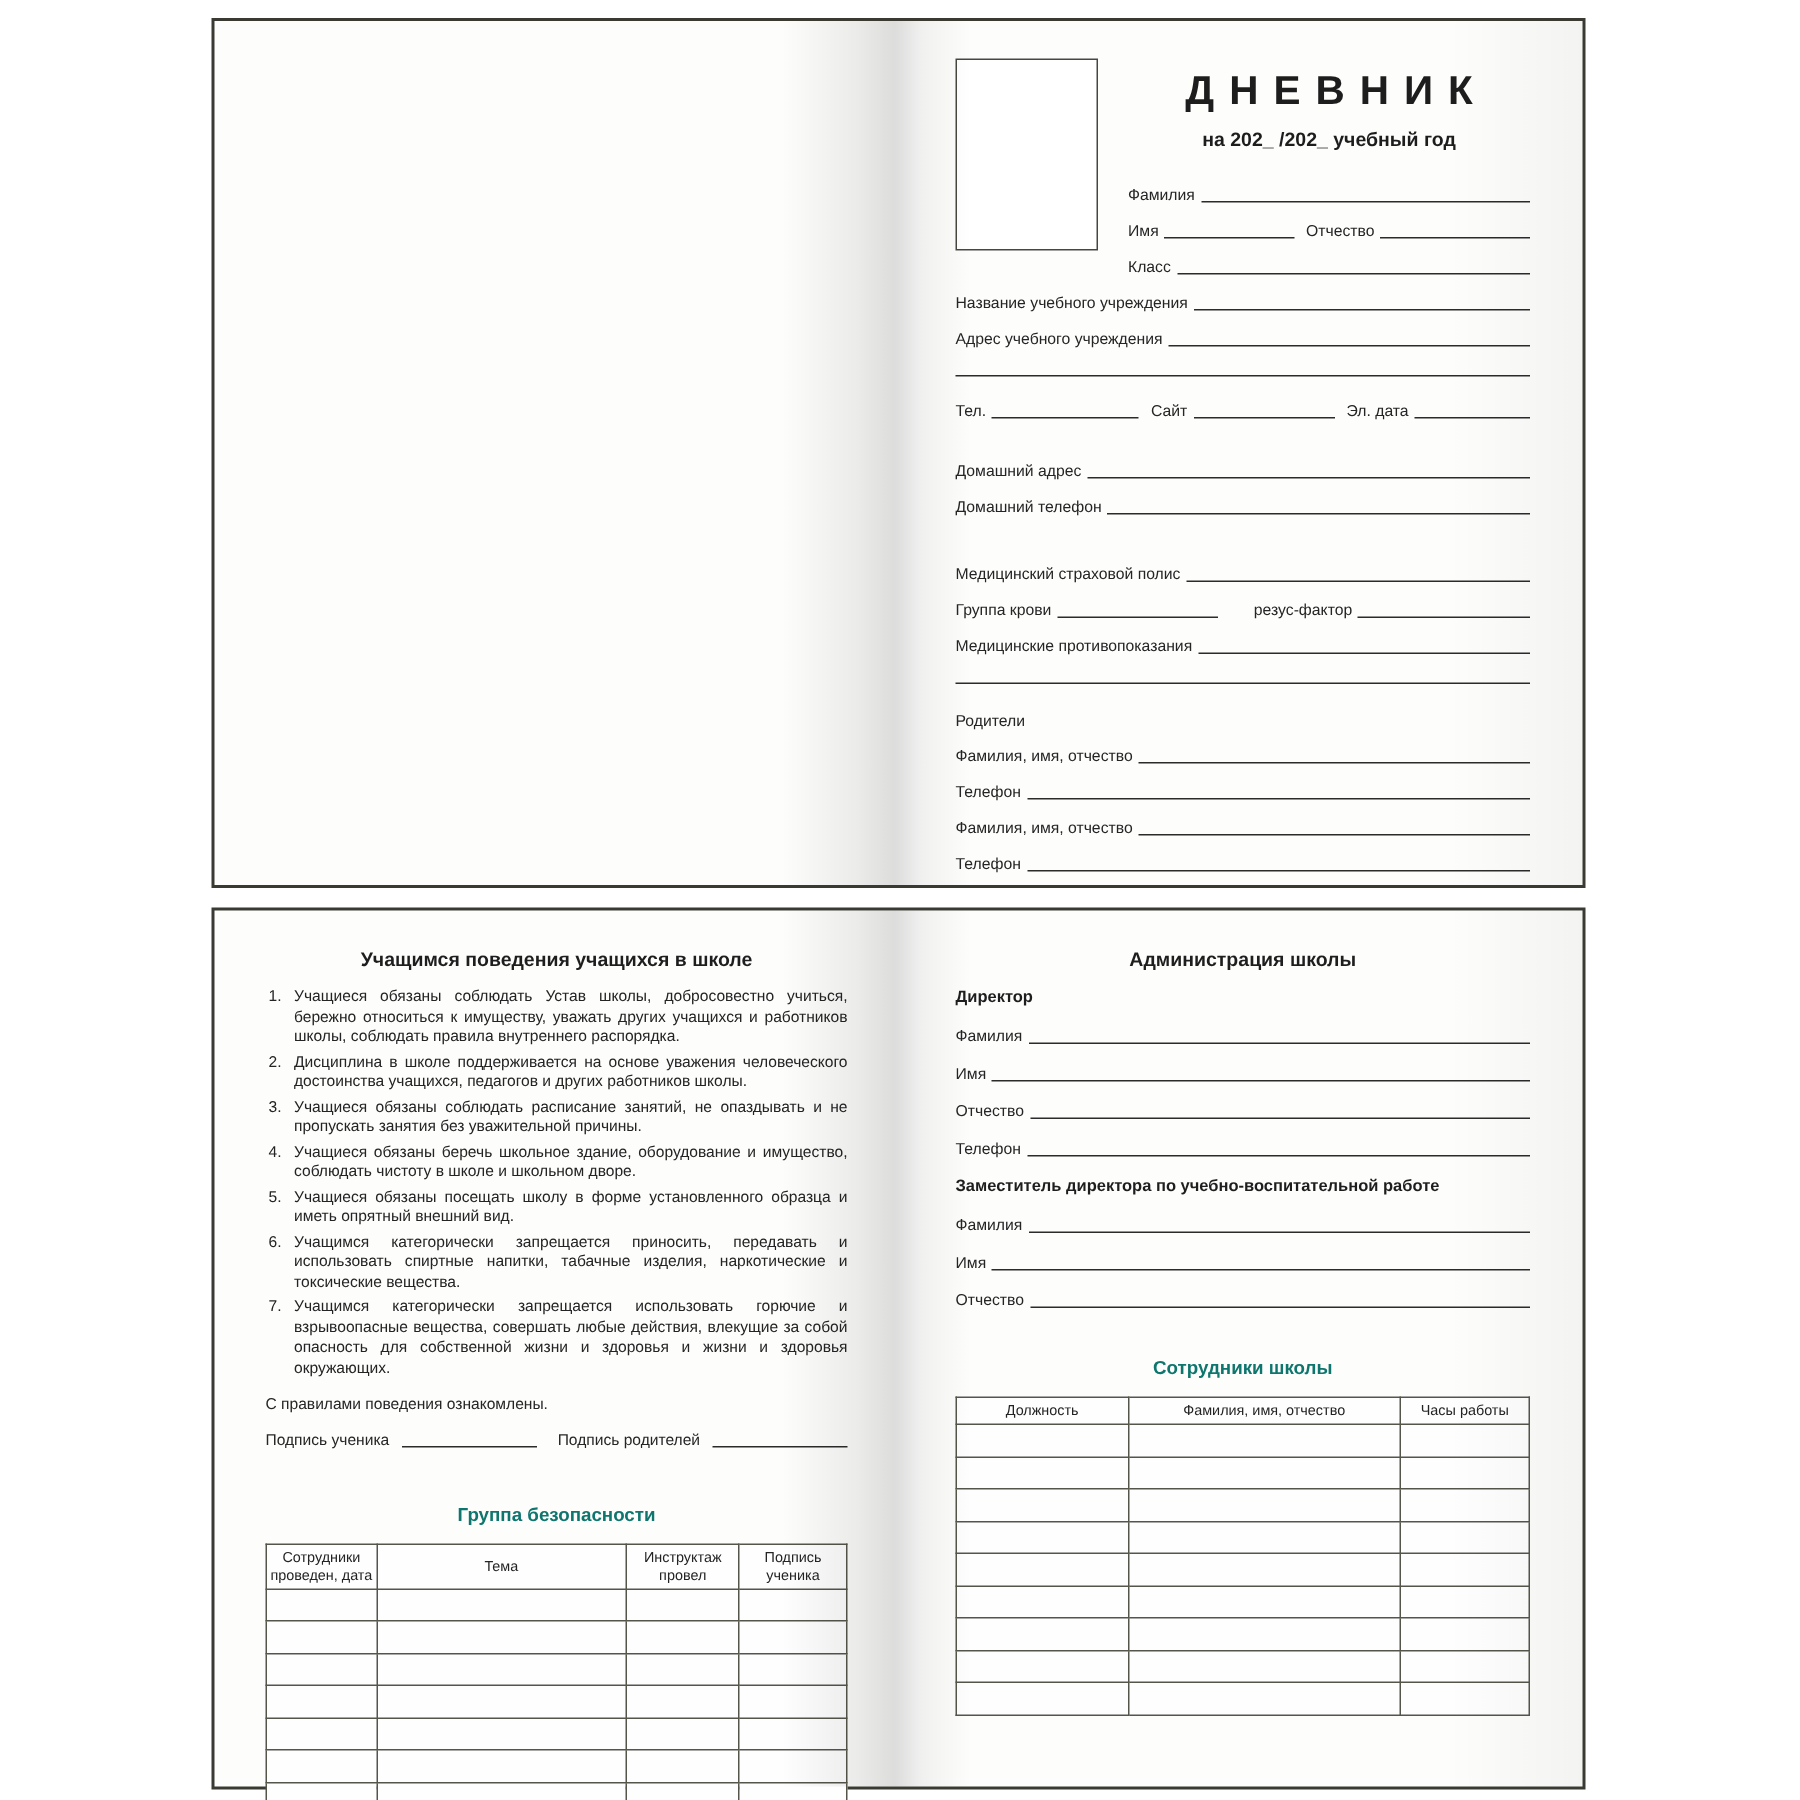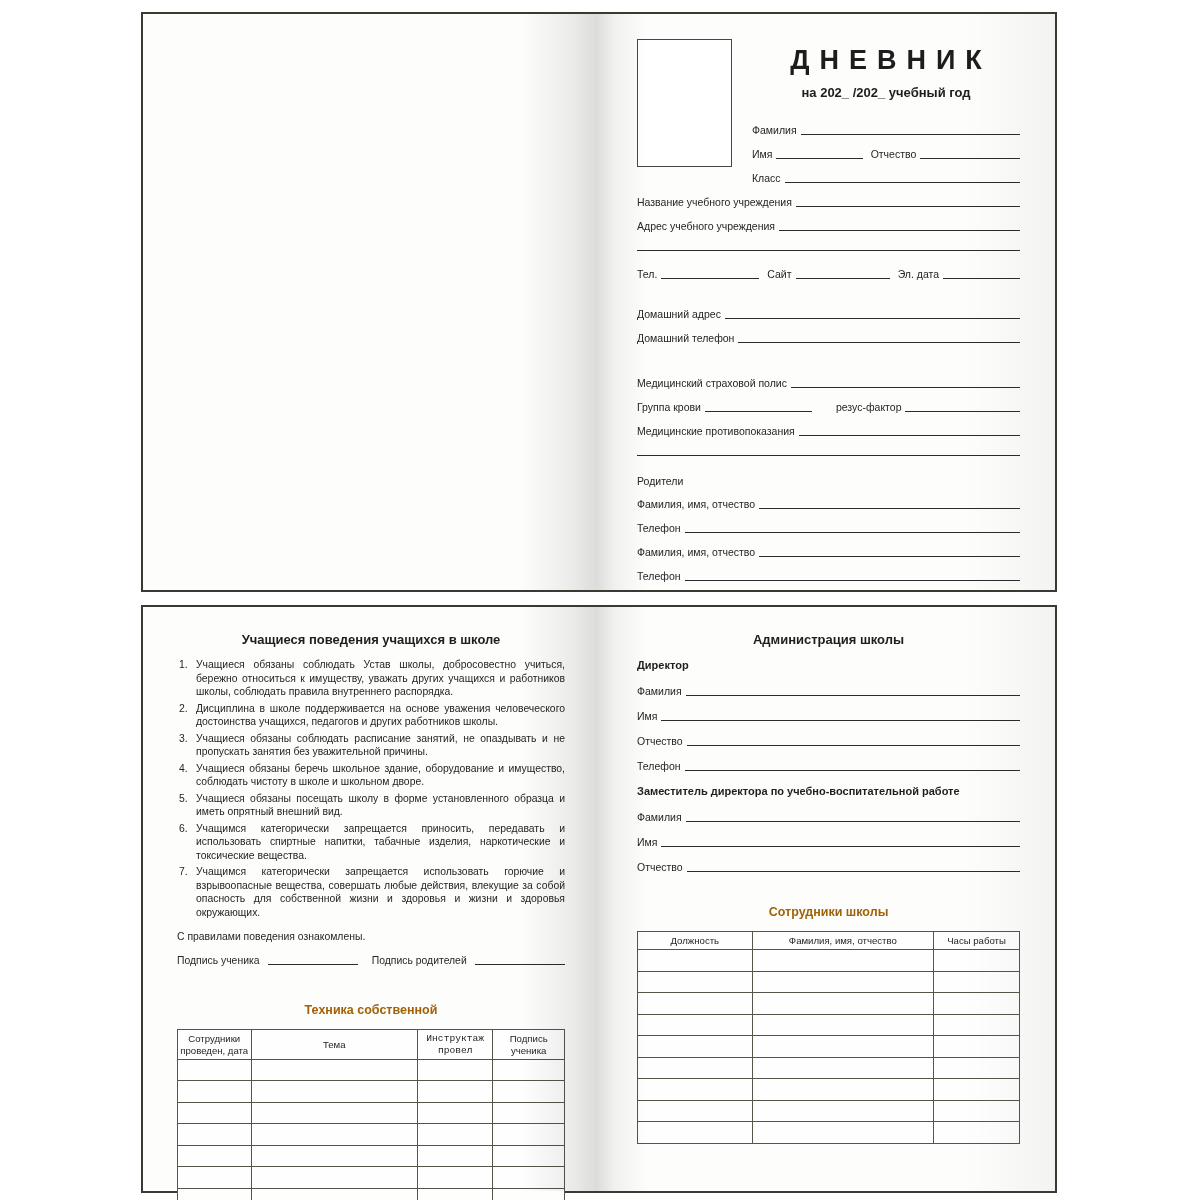--- a/index.html
+++ b/index.html
@@ -47,32 +47,32 @@
   .rules-list li { counter-increment:ruleno; position:relative; padding-left:19px;
                    font-size:10.4px; line-height:1.3; text-align:justify; margin-bottom:3px; color:#242424; }
   .rules-list li::before { content:counter(ruleno) "."; position:absolute; left:2px; top:0; }
   .ack-line { margin-top:12px; font-size:10.4px; }
   .sig-row { margin-top:13px; font-size:10.4px; display:flex; align-items:flex-end; }
   .sig-label { white-space:nowrap; }
   .sig-line { display:inline-block; width:93px; border-bottom:1.2px solid #2b2b2b; height:1px;
               margin:0 14px 1px 8px; }
   .sig-line.last { margin-right:0; }
 
-  .section-title { text-align:center; font-size:12.5px; font-weight:bold; color:#a16207; }
+  .section-title { text-align:center; font-size:12.5px; font-weight:bold; color:#0f766e; }
   .safety-title { margin-top:37px; }
   .staff-title { margin-top:31px; }
 
   table.blank-table { width:100%; border-collapse:collapse; margin-top:12px; table-layout:fixed; }
   table.blank-table th, table.blank-table td { border:1.4px solid #55554c; background:#fefefe; }
   table.blank-table th { font-size:9.6px; font-weight:normal; text-align:center; line-height:1.18;
                          padding:3px 2px; color:#242424; }
   table.blank-table td { height:21.5px; }
   .safety-table th:nth-child(1){ width:19%; }
   .safety-table th:nth-child(2){ width:43%; }
-  .safety-table th:nth-child(3){ width:19.5%;font-family:Liberation Mono, monospace; }
+  .safety-table th:nth-child(3){ width:19.5%; }
   .safety-table th:nth-child(4){ width:18.5%; }
   .staff-table th:nth-child(1){ width:30%; }
   .staff-table th:nth-child(2){ width:47.5%; }
   .staff-table th:nth-child(3){ width:22.5%; }
 
   
   .admin-page { padding:25px 35px 0 38px; }
   .admin-sections { margin-top:2px; }
   .admin-heading { font-size:11px; font-weight:bold; color:#1e1e1e; height:13px; margin-top:13px; line-height:1; }
   .admin-page .frow { margin-top:11px; }
@@ -215,38 +215,38 @@
               <span class="flabel">Телефон</span>
               <span class="fline"></span>
             </div>
           </div>
         </div>
     </div>
   </div>
 
   <div class="spread spread-bottom">
     <div class="page rules-page">
-      <div class="page-title">Учащиеся поведения учащихся в школе</div>
+      <div class="page-title">Учащимся поведения учащихся в школе</div>
       <ol class="rules-list" id="rules-list">
           <li>Учащиеся обязаны соблюдать Устав школы, добросовестно учиться, бережно относиться к имуществу, уважать других учащихся и работников школы, соблюдать правила внутреннего распорядка.</li>
           <li>Дисциплина в школе поддерживается на основе уважения человеческого достоинства учащихся, педагогов и других работников школы.</li>
           <li>Учащиеся обязаны соблюдать расписание занятий, не опаздывать и не пропускать занятия без уважительной причины.</li>
           <li>Учащиеся обязаны беречь школьное здание, оборудование и имущество, соблюдать чистоту в школе и школьном дворе.</li>
           <li>Учащиеся обязаны посещать школу в форме установленного образца и иметь опрятный внешний вид.</li>
           <li>Учащимся категорически запрещается приносить, передавать и использовать спиртные напитки, табачные изделия, наркотические и токсические вещества.</li>
           <li>Учащимся категорически запрещается использовать горючие и взрывоопасные вещества, совершать любые действия, влекущие за собой опасность для собственной жизни и здоровья и жизни и здоровья окружающих.</li>
         </ol>
       <div class="ack-line">С правилами поведения ознакомлены.</div>
       <div class="sig-row">
         <span class="sig-label">Подпись ученика</span>
         <span class="sig-line"></span>
         <span class="sig-label">Подпись родителей</span>
         <span class="sig-line last"></span>
       </div>
-      <div class="section-title safety-title">Техника собственной</div>
+      <div class="section-title safety-title">Группа безопасности</div>
       <table class="blank-table safety-table" id="safety-table">
           <thead>
             <tr>
               <th>Сотрудники проведен, дата</th>
               <th>Тема</th>
               <th>Инструктаж провел</th>
               <th>Подпись ученика</th>
             </tr>
           </thead>
           <tbody>

